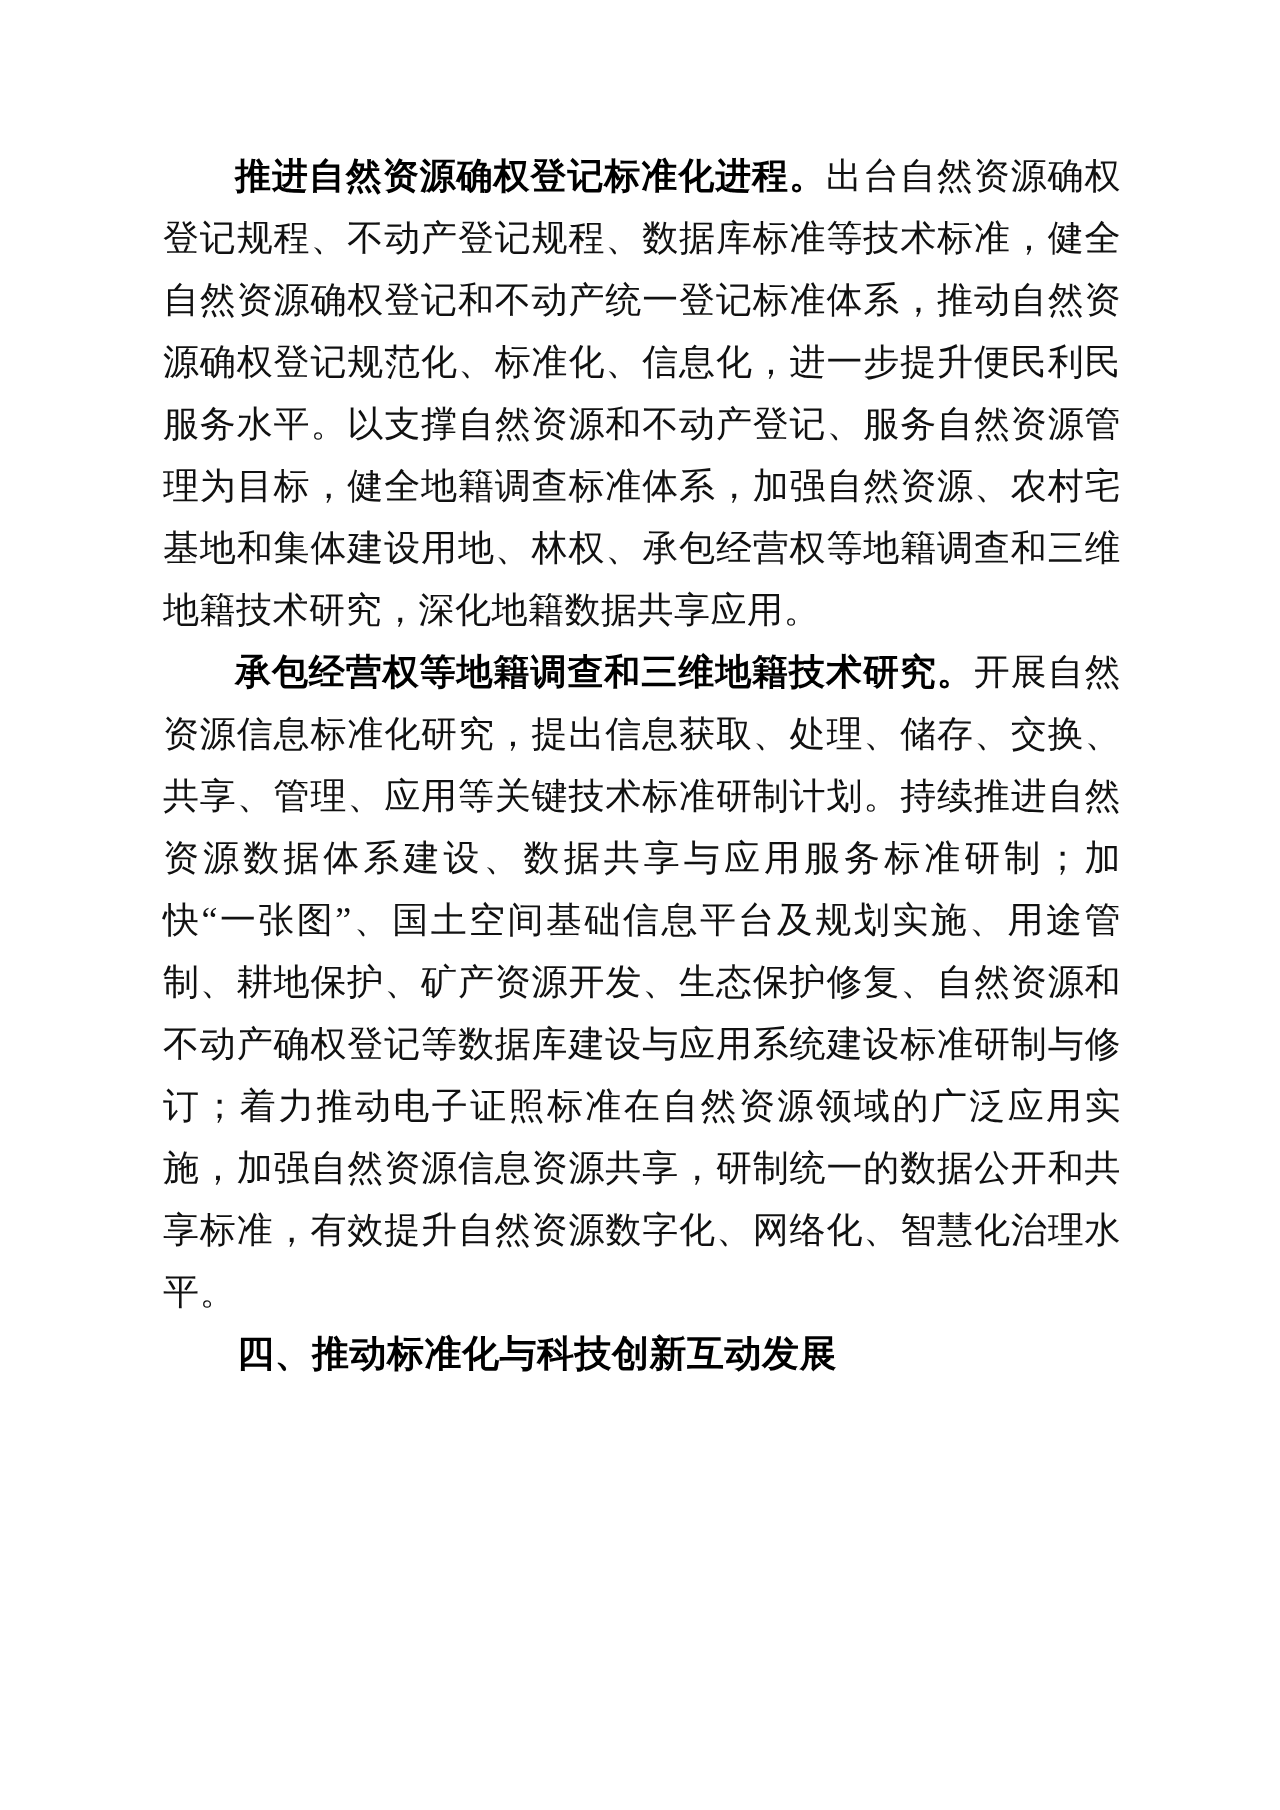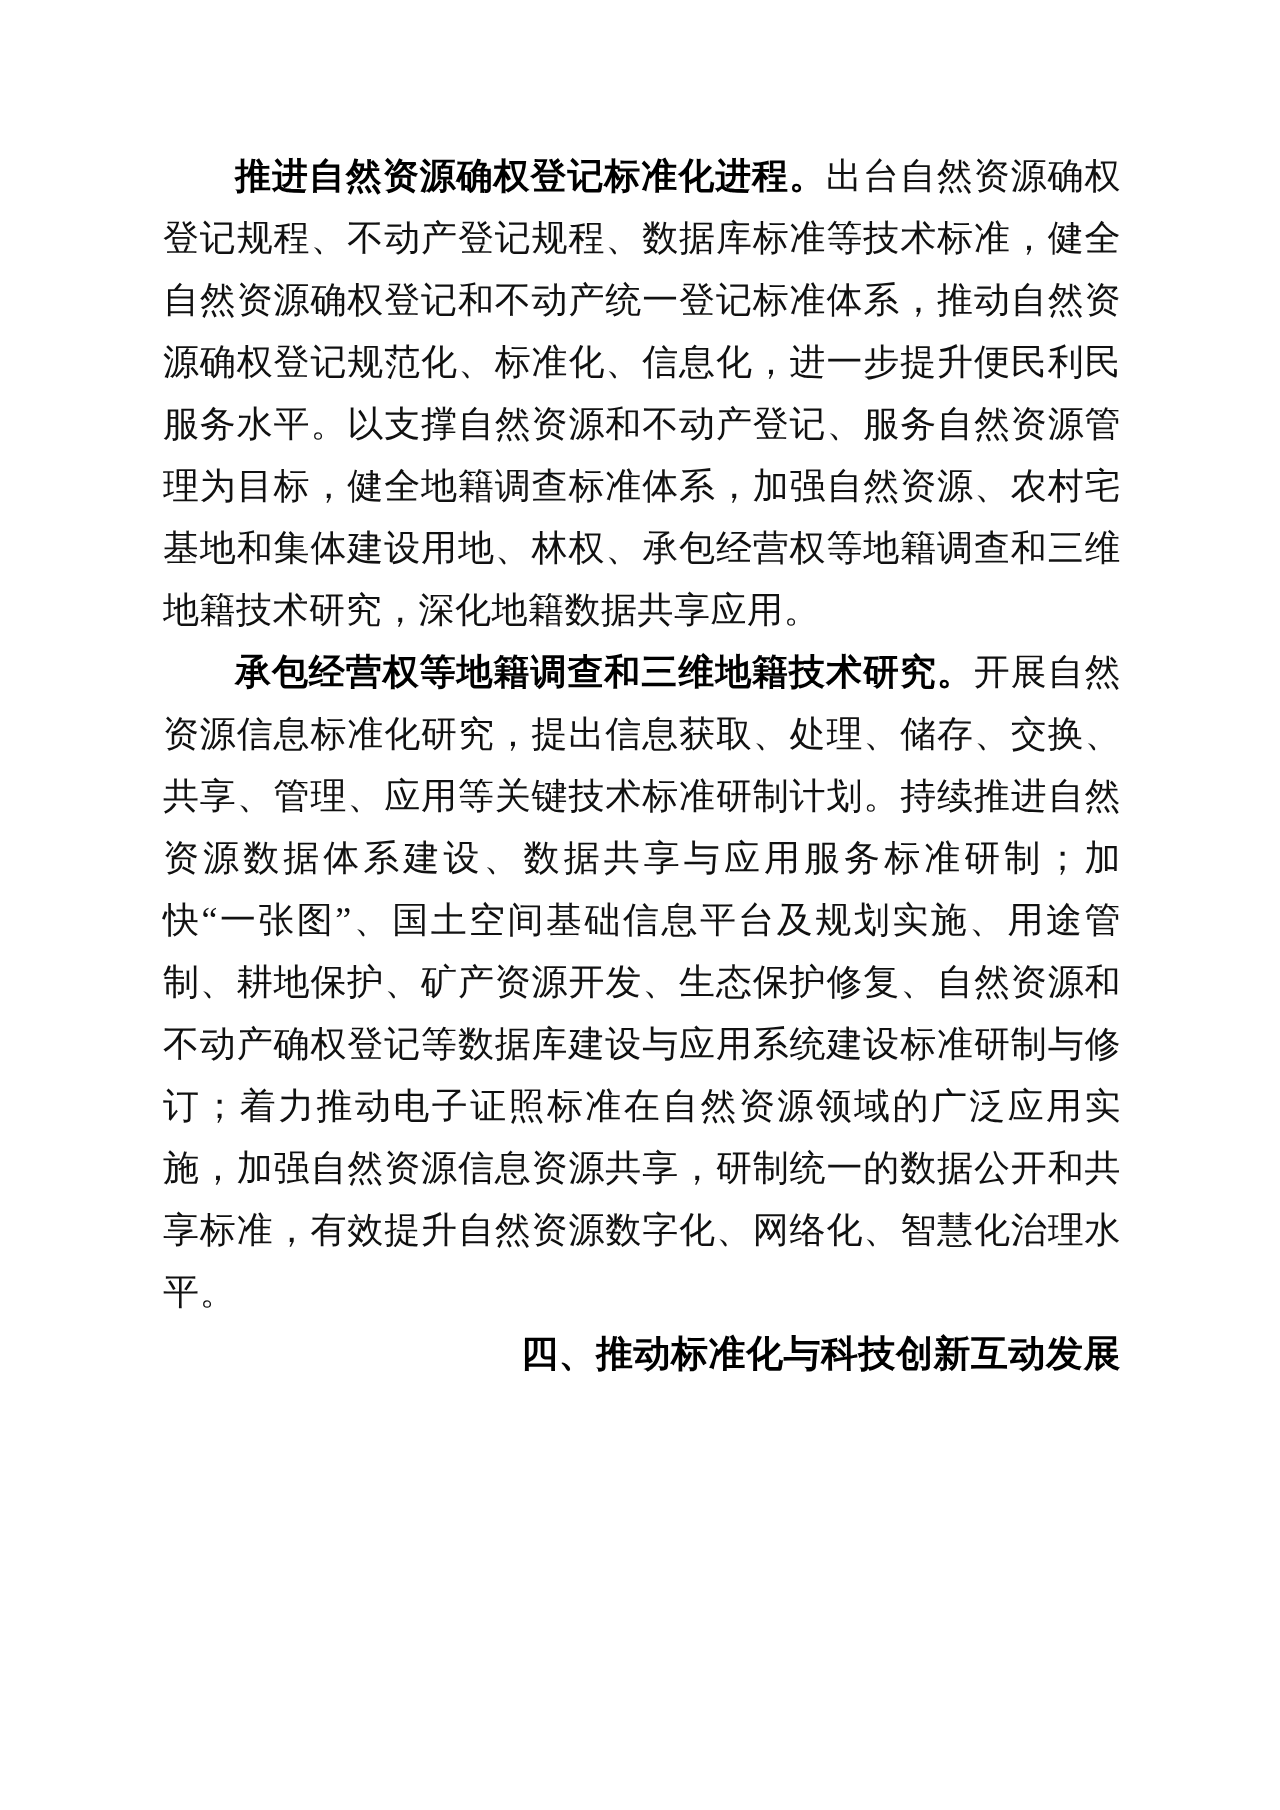--- a/index.html
+++ b/index.html
@@ -35,21 +35,21 @@
     color: #000000;
   }
   .heading {
     margin: 0;
     font-family: "Liberation Sans", "DejaVu Sans", sans-serif;
     font-size: 37px;
     line-height: 62px;
     font-weight: bold;
     color: #000000;
     text-indent: 2em;
-    text-align: right;
+    text-align: left;
     letter-spacing: 0.5px;
   }
   .footer {
     position: absolute;
     top: 1668px;
     left: 0;
     width: 100%;
     text-align: center;
     font-family: "Liberation Sans", "DejaVu Sans", sans-serif;
     font-size: 26px;

